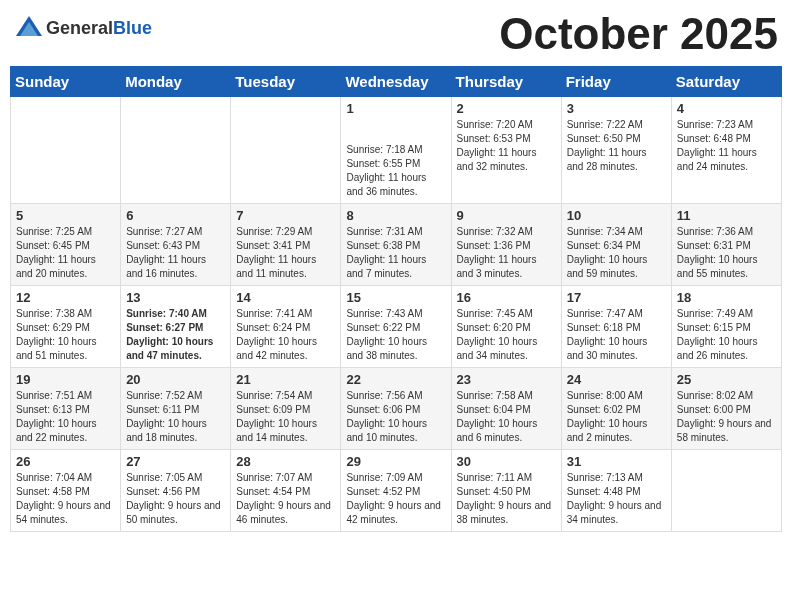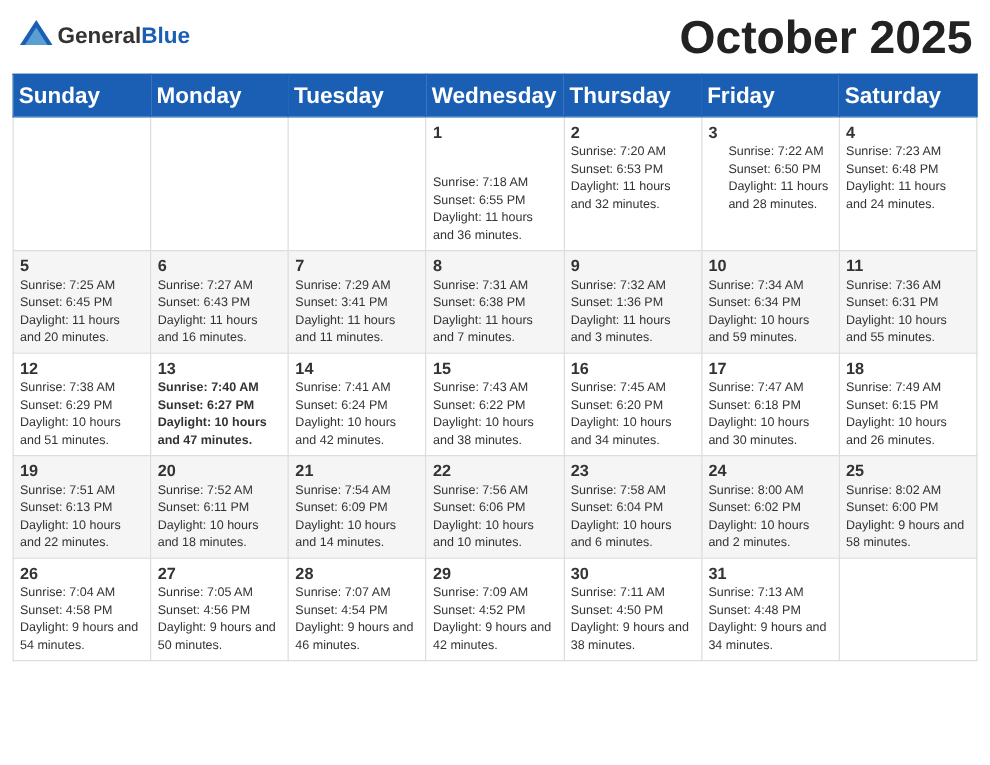--- a/index.html
+++ b/index.html
@@ -39,38 +39,38 @@
     }
     .logo-icon {
       width: 30px;
       height: 30px;
       margin-right: 2px;
     }
     .title-area {
       text-align: right;
     }
     .month-title {
-      font-size: 37px;
+      font-size: 44px;
       font-weight: bold;
       color: #222;
       line-height: 1.1;
     }
     .subtitle {
       font-size: 14px;
       color: #444;
     }
     .calendar {
       width: 100%;
       border-collapse: collapse;
       border: 1px solid #ccc;
     }
     .calendar th {
       background-color: #1a5fb4;
       color: #fff;
-      font-size: 18px;
+      font-size: 15px;
       font-weight: bold;
       padding: 6px 4px;
       text-align: left;
       border: 1px solid #1a5fb4;
     }
     .calendar td {
       vertical-align: top;
       padding: 4px 5px;
       border: 1px solid #ddd;
       width: calc(100% / 7);
@@ -143,21 +143,21 @@
 Daylight: 11 hours and 36 minutes.</div>
         </td>
         <td>
           <span class="day-number">2</span>
           <div class="day-info" style="white-space: pre-line;">Sunrise: 7:20 AM
 Sunset: 6:53 PM
 Daylight: 11 hours and 32 minutes.</div>
         </td>
         <td>
           <span class="day-number">3</span>
-          <div class="day-info" style="white-space: pre-line; margin-left: 16px;">Sunrise: 7:22 AM
+          <div class="day-info" style="white-space: pre-line;">Sunrise: 7:22 AM
 Sunset: 6:50 PM
 Daylight: 11 hours and 28 minutes.</div>
         </td>
         <td>
           <span class="day-number">4</span>
           <div class="day-info" style="white-space: pre-line;">Sunrise: 7:23 AM
 Sunset: 6:48 PM
 Daylight: 11 hours and 24 minutes.</div>
         </td>
       </tr>

